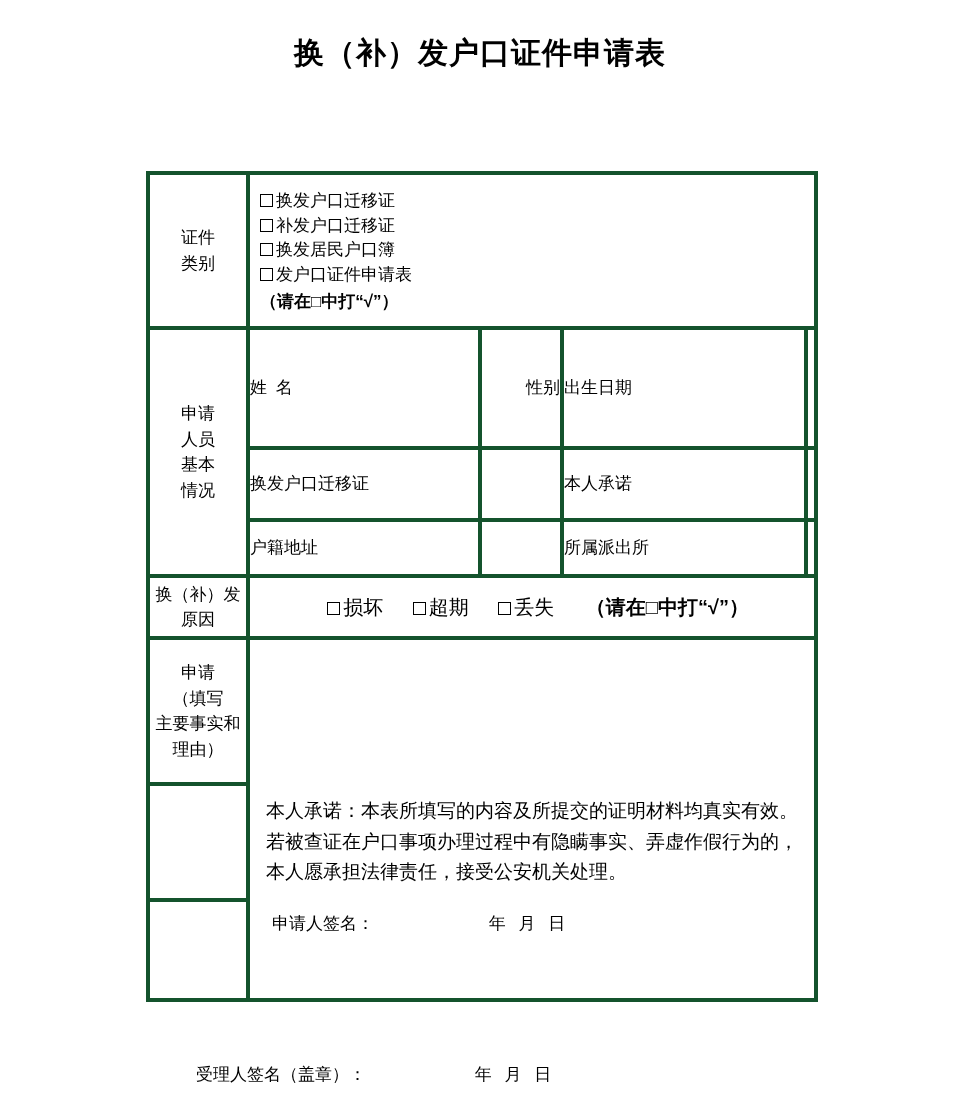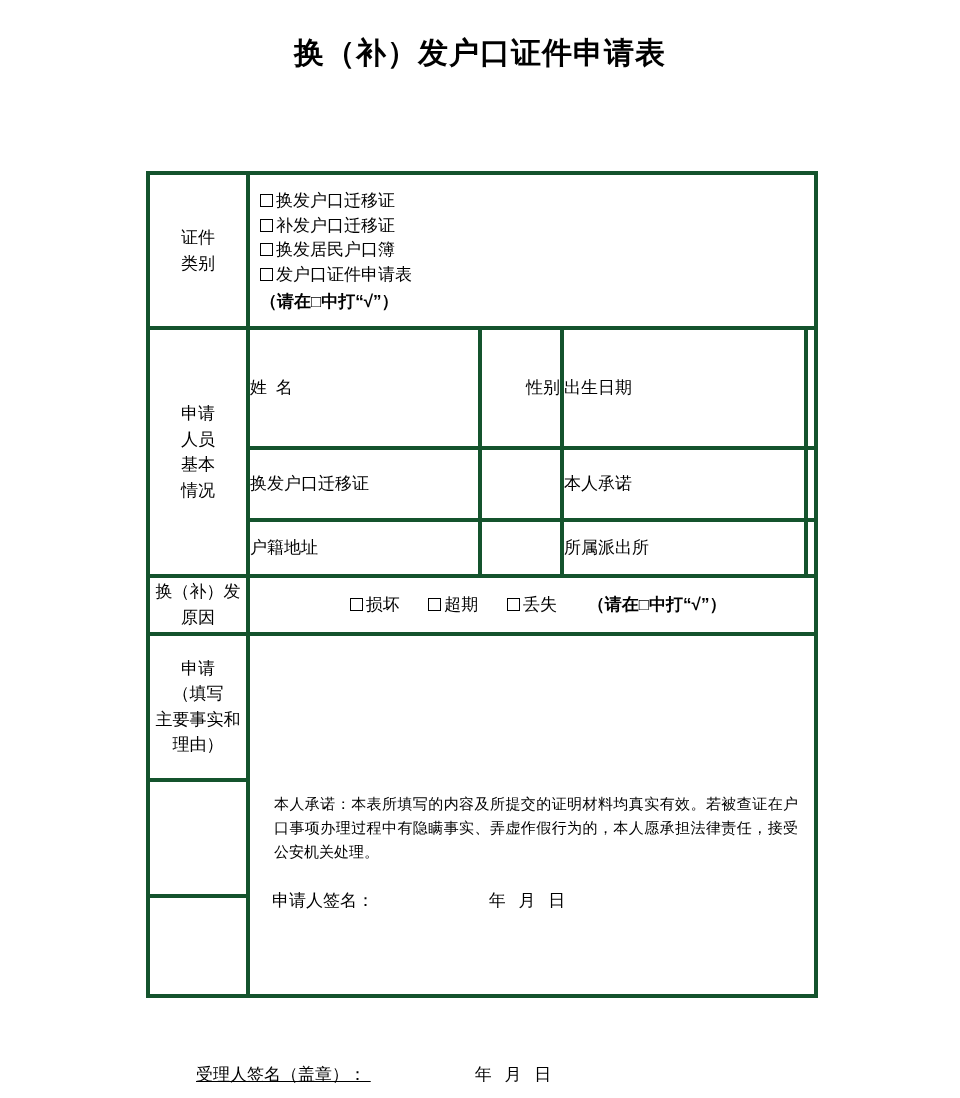--- a/index.html
+++ b/index.html
@@ -99,38 +99,37 @@
     padding-left: 14px;
     font-size: 18px;
   }
   .field-pad-2 {
     padding-left: 24px;
     font-size: 18px;
   }
 
   .reason-row {
     text-align: center;
-    font-size: 17px;
+    font-size: 20px;
     padding: 14px 0;
   }
   .reason-row .opt {
     margin: 0 12px;
     white-space: nowrap;
   }
   .reason-row .note {
     font-weight: bold;
     margin-left: 14px;
   }
 
   .promise {
     padding: 10px 16px 8px 16px;
-    font-size: 15px;
+    font-size: 19px;
     line-height: 1.6;
     text-align: justify;
-    margin-left: 8px;
   }
 
   .sign-row {
     padding: 16px 16px 10px 16px;
     font-size: 17px;
   }
   .sign-row .sign-label {
     display: inline-block;
     padding-left: 6px;
   }
@@ -138,21 +137,20 @@
     display: inline-block;
     margin-left: 110px;
     letter-spacing: 4px;
   }
 
   .footer-line {
     position: absolute;
     left: 196px;
     top: 1030px;
     font-size: 17px;
-    text-decoration: underline;
   }
   .footer-line .date-label {
     display: inline-block;
     margin-left: 104px;
     letter-spacing: 4px;
   }
 </style>
 </head>
 <body>
 

